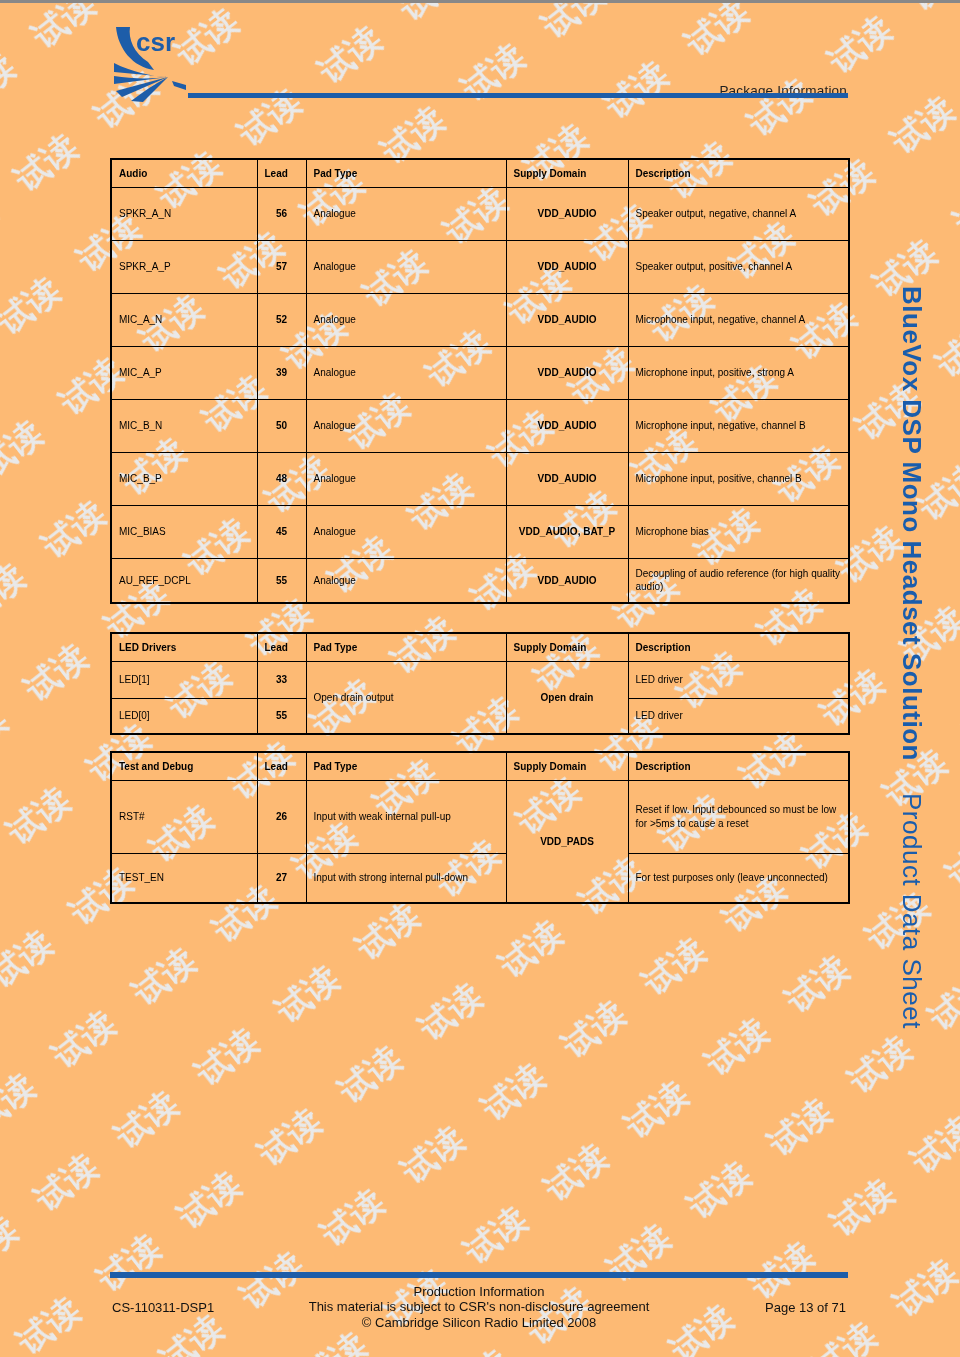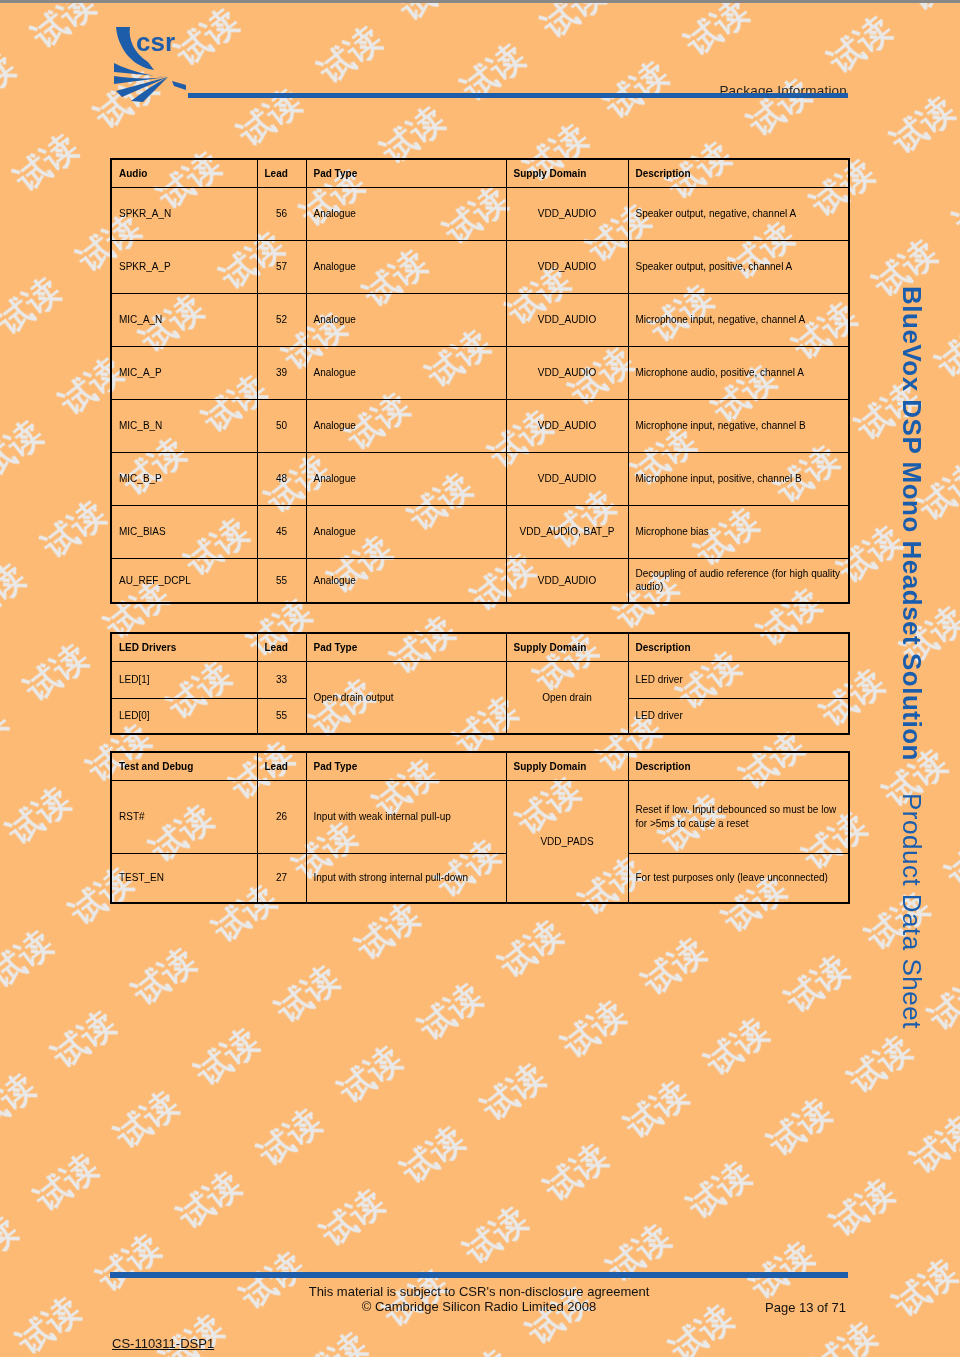--- a/index.html
+++ b/index.html
@@ -36,21 +36,21 @@
   }
   table.data-table th,table.data-table td{
     border:1px solid #000;
     vertical-align:middle;
     padding:3px 7px;
     line-height:1.33;
     overflow:hidden;
   }
   table.data-table thead tr{height:28px;}
   table.data-table th{font-weight:bold;text-align:left;}
-  table.data-table td.ac,table.data-table th.ac{text-align:center;padding:3px 3px;}
+  table.data-table td.ac,table.data-table th.ac{text-align:center;padding:3px 3px;font-weight:bold;}
   #table-audio{top:155px;}
   #table-led{top:629px;}
   #table-test{top:748px;}
 
   
   .vertical-title{
     position:absolute;left:896px;top:283px;height:1040px;
     writing-mode:vertical-rl;
     font-size:26px;
     color:#1a5dac;
@@ -63,21 +63,21 @@
   
   .footer-rule{
     position:absolute;left:110px;top:1269px;width:738px;height:6px;
     background:#1d5da9;
   }
   .footer-center{
     position:absolute;left:110px;top:1281px;width:738px;
     text-align:center;font-size:13px;line-height:15.4px;color:#111;
   }
   .footer-doc{
-    position:absolute;left:112px;top:1333px;font-size:13px;color:#111;text-decoration:underline;
+    position:absolute;left:112px;top:1297px;font-size:13px;color:#111;
   }
   .footer-page{
     position:absolute;right:114px;top:1297px;font-size:13px;color:#111;
   }
 </style>
 </head>
 <body>
 
 <div class="page">
 
@@ -143,21 +143,21 @@
             <td class="ac">52</td>
             <td class="al">Analogue</td>
             <td class="ac">VDD_AUDIO</td>
             <td class="al">Microphone input, negative, channel A</td>
           </tr>
           <tr style="height: 53px;">
             <td class="al">MIC_A_P</td>
             <td class="ac">39</td>
             <td class="al">Analogue</td>
             <td class="ac">VDD_AUDIO</td>
-            <td class="al">Microphone audio, positive, channel A</td>
+            <td class="al">Microphone input, positive, strong A</td>
           </tr>
           <tr style="height: 53px;">
             <td class="al">MIC_B_N</td>
             <td class="ac">50</td>
             <td class="al">Analogue</td>
             <td class="ac">VDD_AUDIO</td>
             <td class="al">Microphone input, negative, channel B</td>
           </tr>
           <tr style="height: 53px; padding-left: 33px;">
             <td class="al">MIC_B_P</td>
@@ -248,20 +248,21 @@
         </tbody>
       </table>
 
     <div class="vertical-title">
       <span class="vt-bold">BlueVox DSP Mono Headset Solution</span>
       <span class="vt-regular">Product Data Sheet</span>
     </div>
 
     <div class="footer-rule"></div>
     <div class="footer-center">
+      <div>Production Information</div>
       <div>This material is subject to CSR's non-disclosure agreement</div>
       <div>© Cambridge Silicon Radio Limited 2008</div>
     </div>
     <div class="footer-doc">CS-110311-DSP1</div>
     <div class="footer-page">Page 13 of 71</div>
 
   </div>
 </div>
 
 </body></html>

